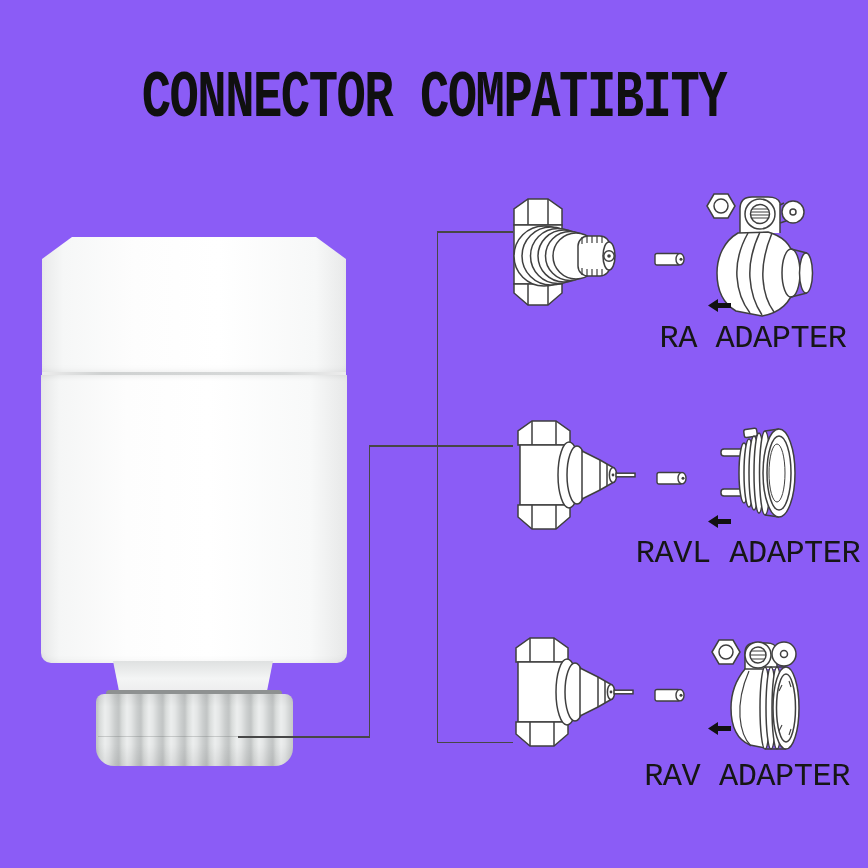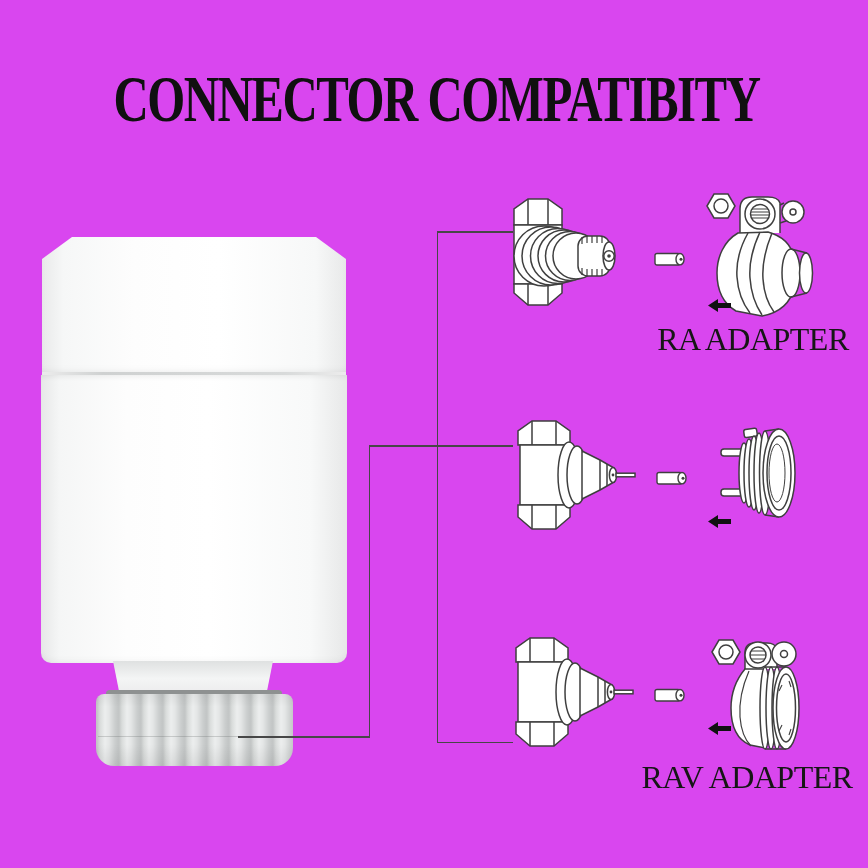--- a/index.html
+++ b/index.html
@@ -1,18 +1,18 @@
 <!DOCTYPE html>
 <html><head>
 <meta charset="utf-8">
 <style>
   html,body{margin:0;padding:0;background:#fff;}
   #stage{
-    position:relative;width:868px;height:868px;background:#d946ef;
-    font-family:Liberation Serif, serif;overflow:hidden;
+    position:relative;width:868px;height:868px;background:#8b5cf6;
+    font-family:Liberation Mono, monospace;overflow:hidden;
   }
   
   .title-wrap{position:absolute;left:0;top:66px;width:868px;text-align:center;}
   .title{
     display:inline-block;white-space:nowrap;font-size:66px;font-weight:700;
     letter-spacing:-2px;color:#101010;transform:scaleX(0.74);transform-origin:center;
     line-height:1;
   }
   
   .dev-cap{
@@ -177,20 +177,21 @@
       <ellipse cx="62" cy="47" rx="16" ry="44" fill="#fff"></ellipse>
       <ellipse cx="62" cy="47" rx="12" ry="37" fill="#fff"></ellipse>
       <ellipse cx="60" cy="47" rx="8" ry="29" stroke-width="1"></ellipse>
     </svg>
   </div>
   <div class="art" style="left:708px;top:515px">
     <svg width="23" height="13" viewBox="0 0 23 13">
         <polygon points="0,6.5 10,0 10,4 23,4 23,9 10,9 10,13" fill="#111"></polygon>
       </svg>
   </div>
+  <div class="lbl" style="left:748px;top:541px">RAVL ADAPTER</div>
 
   <div class="art" style="left:510px;top:636px">
     <svg width="130" height="112" viewBox="0 0 130 112" fill="none" stroke="#3f3f3f" stroke-width="1.5">
       <path d="M6,26 V12 L20,2 H44 L58,12 V26 Z" fill="#fff"></path>
       <path d="M20,2 V26 M44,2 V26"></path>
       <rect x="8" y="26" width="50" height="60" fill="#fff"></rect>
       <path d="M6,86 H58 V98 L44,110 H20 L6,98 Z" fill="#fff"></path>
       <path d="M20,110 V86 M44,110 V86"></path>
       <ellipse cx="57" cy="56" rx="11" ry="33" fill="#fff"></ellipse>
       <ellipse cx="65" cy="56" rx="10" ry="29" fill="#fff"></ellipse>

